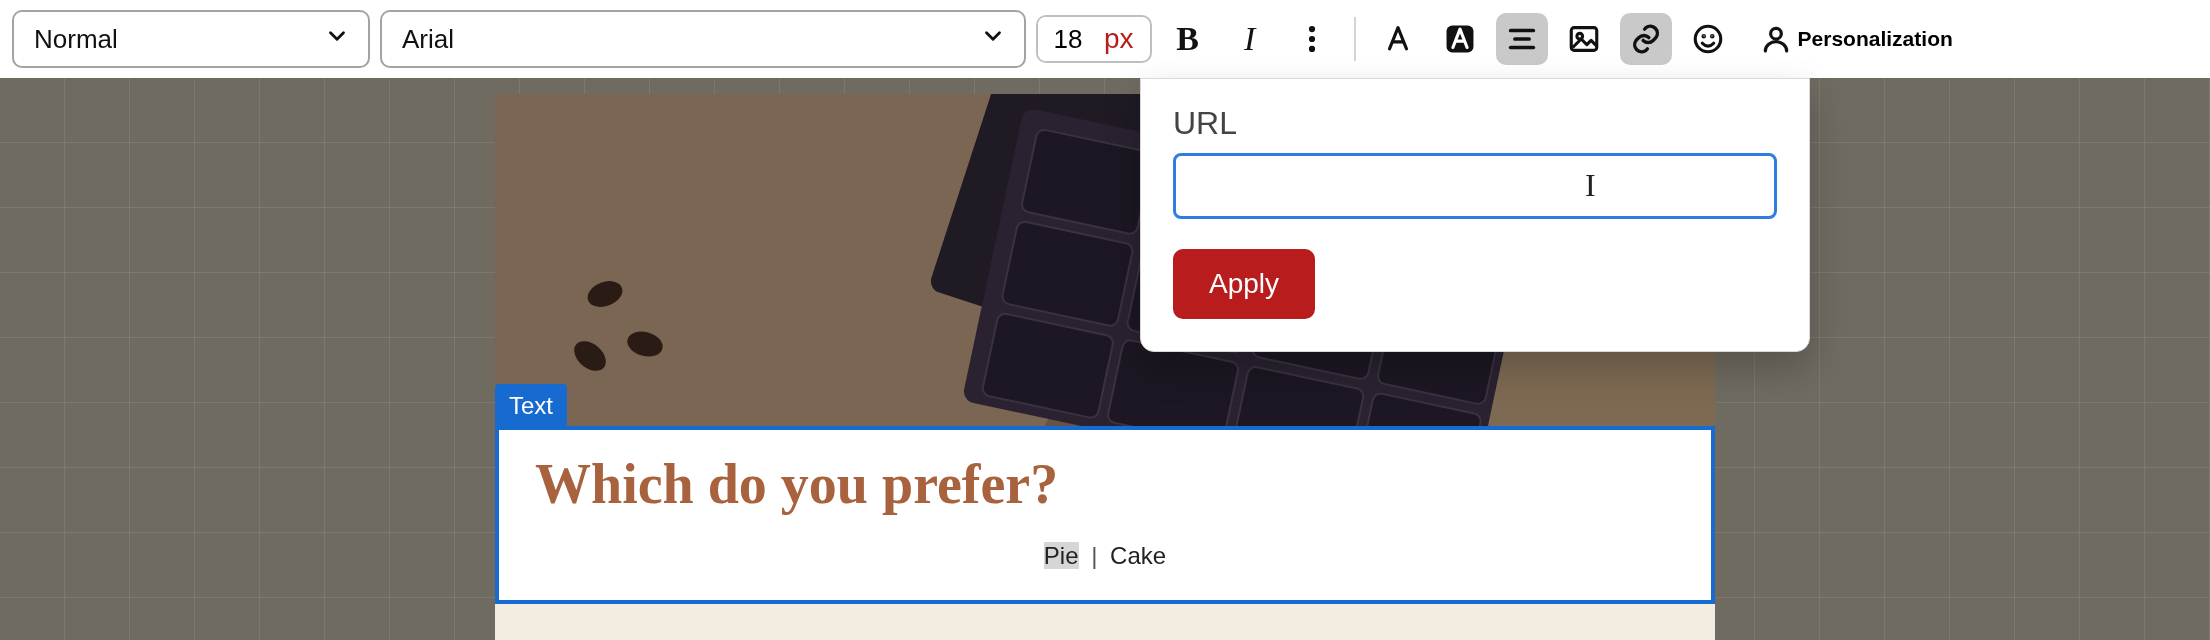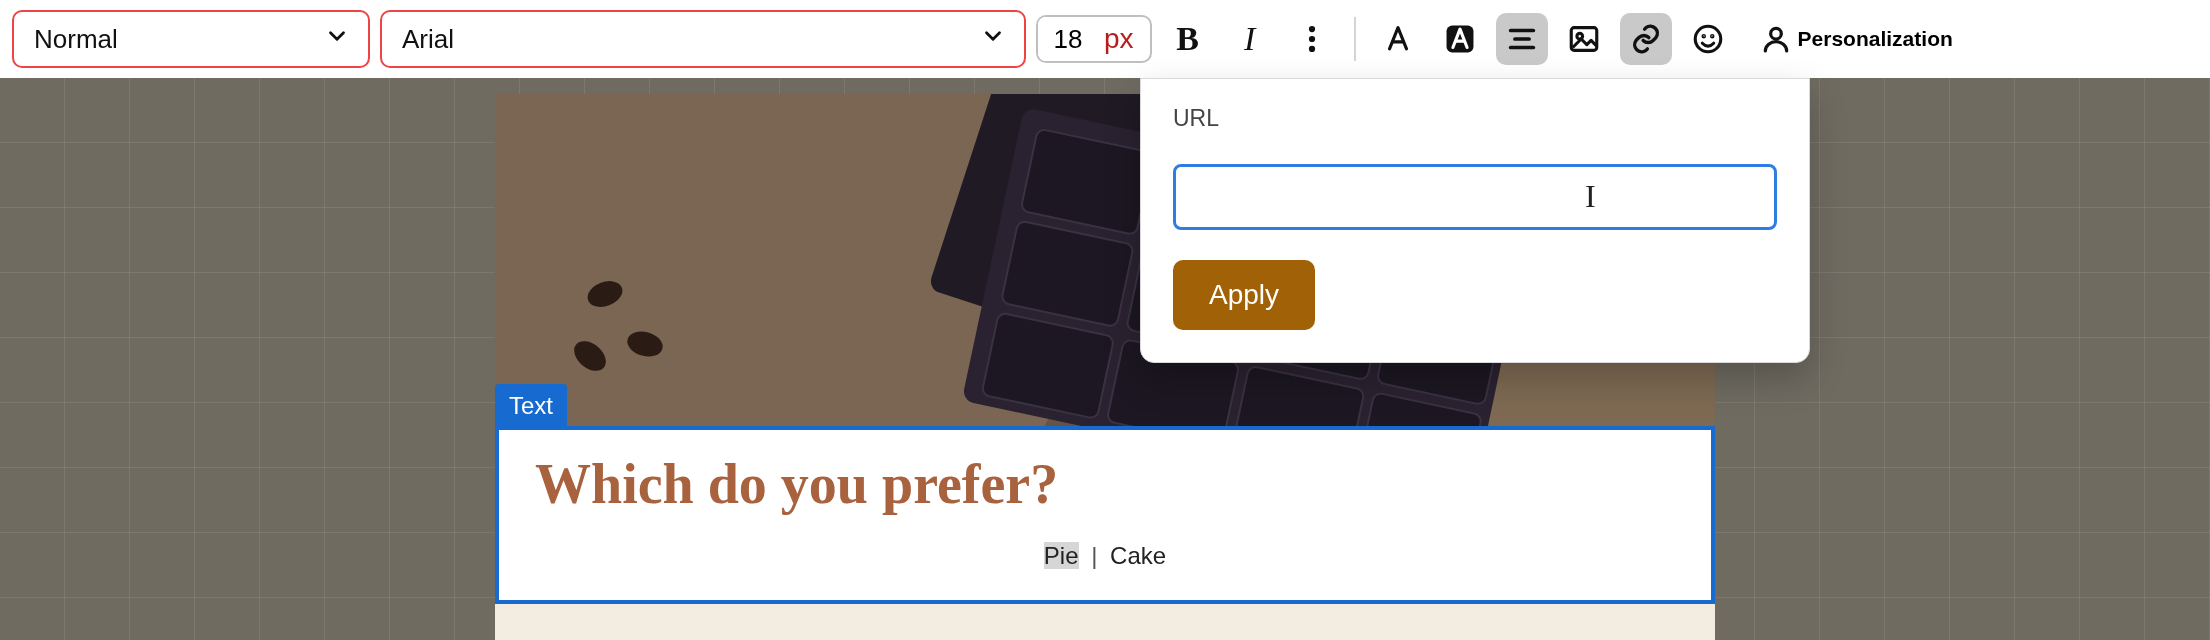--- a/index.html
+++ b/index.html
@@ -14,21 +14,21 @@
     padding: 10px 12px;
     background: #fff;
     height: 78px;
   }
   .select {
     position: relative;
     display: flex;
     align-items: center;
     justify-content: space-between;
     height: 58px;
-    border: 2px solid #ef4444;
+    border: 2px solid #a3a3a3;
     border-radius: 10px;
     padding: 0 18px 0 20px;
     font-size: 26px;
     color: #111;
     background: #fff;
     cursor: pointer;
   }
   .select .chev { margin-left: 12px; }
   #sel-style { width: 358px; }
   #sel-font  { width: 646px; gap: 21px; }
@@ -166,24 +166,24 @@
     left: 1140px;
     width: 670px;
     background: #fff;
     border: 1px solid #d9d9d9;
     border-radius: 0 0 14px 14px;
     box-shadow: 0 16px 36px rgba(0,0,0,0.22);
     padding: 26px 32px 32px 32px;
     z-index: 50;
   }
   .popover label {
-    font-size: 23px;
+    font-size: 32px;
     color: #444;
     display: block;
-    margin-bottom: 32px;
+    margin-bottom: 11px;
   }
   .popover input[type=text] {
     width: 100%;
     height: 66px;
     border: 3px solid #2f7de0;
     border-radius: 8px;
     font-size: 26px;
     padding: 0 16px;
     outline: none;
   }
@@ -195,21 +195,21 @@
   .btn {
     height: 70px;
     padding: 0 36px;
     font-size: 28px;
     border-radius: 10px;
     cursor: pointer;
     display: flex;
     align-items: center;
     justify-content: center;
   }
-  .btn.primary { background: #a16207; color: #fff; border: none; }
+  .btn.primary { background: #b91c1c; color: #fff; border: none; }
   .btn.secondary { background: #fff; color: #111; border: 2px solid #b9b9b9; }
 
   
   .caret-overlay {
     position: absolute;
     pointer-events: none;
     font-family: Georgia, serif;
     font-size: 32px;
     color: #222;
   }

